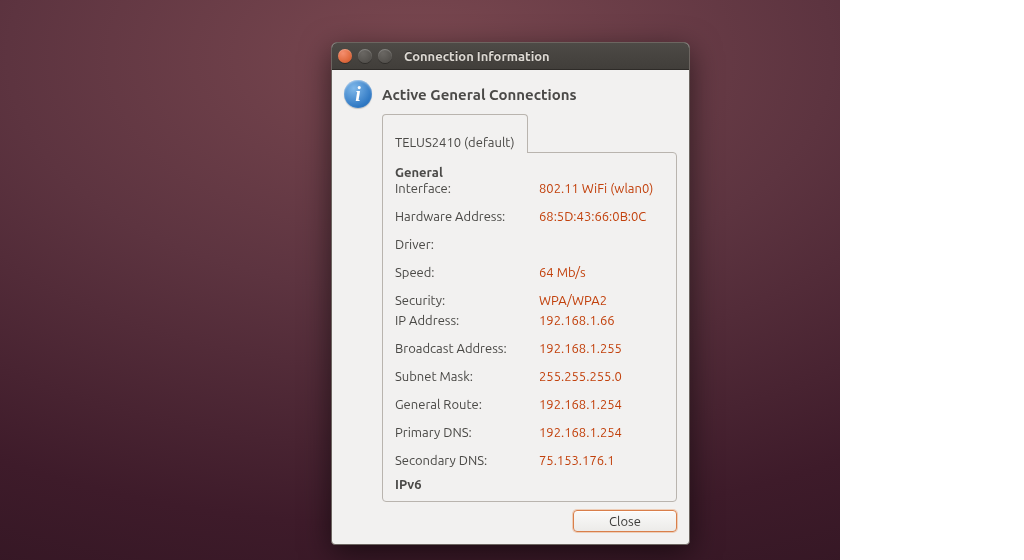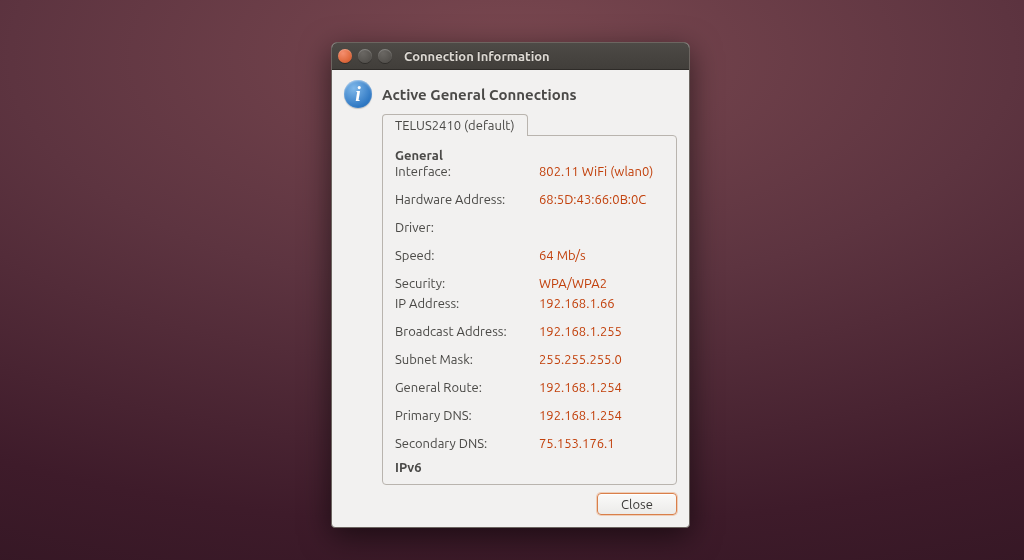--- a/index.html
+++ b/index.html
@@ -6,21 +6,21 @@
     margin: 0;
     padding: 0;
     width: 1024px;
     height: 560px;
     overflow: hidden;
     font-family: "Ubuntu", "DejaVu Sans", "Liberation Sans", sans-serif;
     font-size: 13px;
     color: #3c3c3c;
   }
   .desktop {
-    width: 1024px;
+    width: 840px;
     height: 560px;
     background: radial-gradient(ellipse 140% 120% at 50% 10%, #7a4850 0%, #5d3440 35%, #3e1b2a 70%, #2c131f 100%);
     position: relative;
     text-decoration: underline;
   }
   .window {
     position: absolute;
     left: 331px;
     top: 42px;
     width: 357px;
@@ -91,21 +91,21 @@
   .tabs {
     display: flex;
     position: relative;
     z-index: 2;
   }
   .tab {
     background: #f2f1f0;
     border: 1px solid #b9b4ae;
     border-bottom: none;
     border-radius: 4px 4px 0 0;
-    padding: 3px 12px 4px 12px;
+    padding: 20px 12px 4px 12px;
     font-size: 13px;
     color: #4a4946;
     margin-bottom: -1px;
   }
   .tab-content {
     border: 1px solid #b9b4ae;
     border-radius: 0 4px 4px 4px;
     background: #f2f1f0;
     padding: 8px 12px 8px 12px;
     position: relative;
@@ -126,21 +126,21 @@
   }
   .lbl { color: #4a4946; }
   .val { color: #c2410c; }
   .button-row {
     display: flex;
     justify-content: flex-end;
     margin-top: 8px;
   }
   .btn {
     min-width: 74px;
-    padding: 3px 2px;
+    padding: 3px 14px;
     font-size: 13px;
     color: #3b3a38;
     background: linear-gradient(to bottom, #fafaf9, #ecebe9);
     border: 1px solid #d97f4a;
     border-radius: 4px;
     box-shadow: 0 0 0 1px rgba(233,140,80,0.35), inset 0 1px 0 #fff;
     text-align: center;
     cursor: pointer;
   }
 </style>

